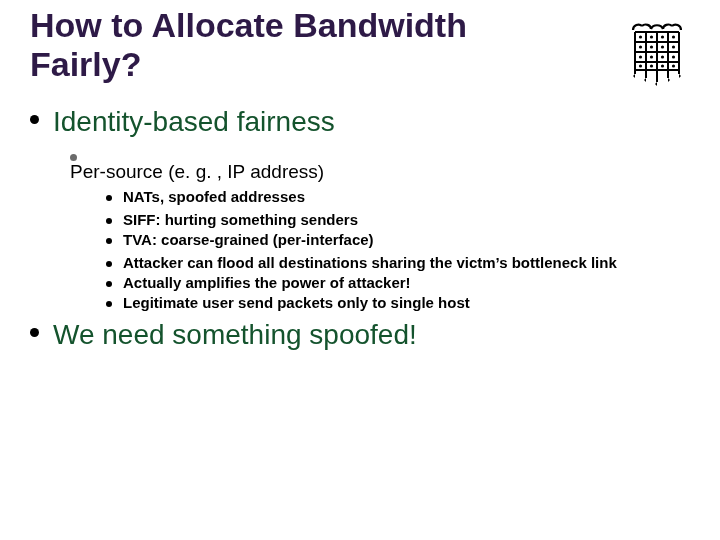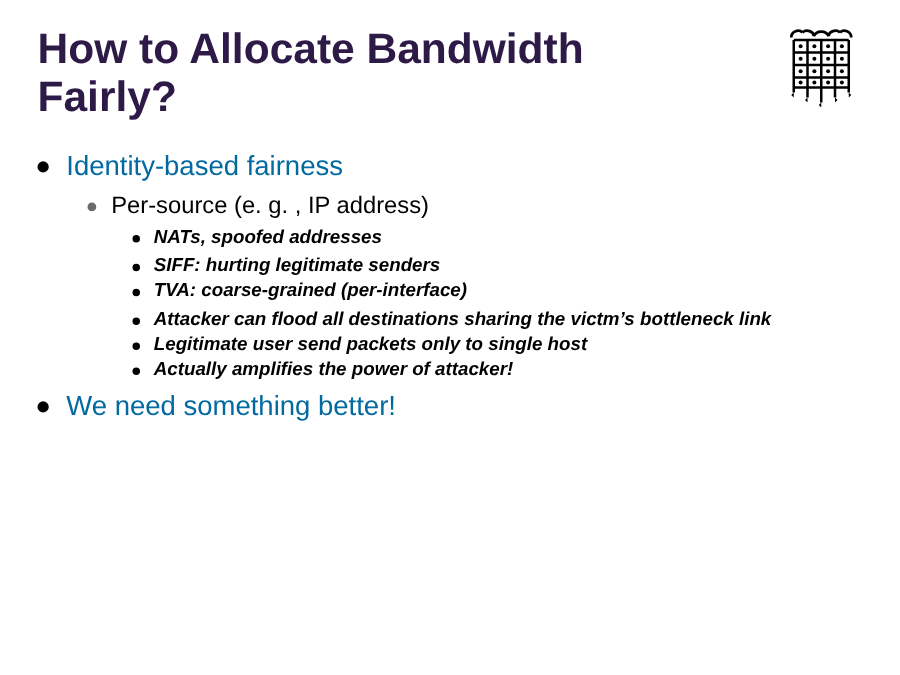--- a/index.html
+++ b/index.html
@@ -5,21 +5,21 @@
   * { margin: 0; padding: 0; box-sizing: border-box; }
   body {
     width: 720px;
     height: 540px;
     background: #ffffff;
     font-family: Arial, Helvetica, sans-serif;
     position: relative;
     overflow: hidden;
   }
   .slide {
-    padding: 20px 30px 20px 30px;
+    padding: 6px 30px 20px 30px;
   }
   .title {
     font-size: 34px;
     font-weight: bold;
     color: #2e1a47;
     line-height: 1.15;
     margin-bottom: 22px;
     max-width: 500px;
   }
   .logo {
@@ -27,30 +27,30 @@
     top: 22px;
     right: 35px;
   }
   ul { list-style: none; }
   .lvl1 > li { margin-bottom: 8px; }
   .lvl1 > li > .row { display: flex; align-items: flex-start; }
   .b1 {
     width: 9px; height: 9px; background: #000; border-radius: 50%;
     margin-top: 9px; margin-right: 14px; flex: none;
   }
-  .t1 { font-size: 22px; color: #0369a1; }
+  .t1 { font-size: 28px; color: #14532d; }
   .lvl2 { margin-left: 40px; margin-top: 8px; }
   .lvl2 > li { margin-bottom: 6px; }
-  .lvl2 > li > .row { display: flex; align-items: flex-start; }
+  .lvl2 > li > .row { display: flex; align-items: flex-start; flex-direction: column; }
   .b2 {
     width: 7px; height: 7px; background: #6b6b6b; border-radius: 50%;
     margin-top: 8px; margin-right: 12px; flex: none;
   }
   .t2 { font-size: 19px; color: #000; }
-  .lvl3 { margin-left: 36px; margin-top: 5px; font-style: italic; }
+  .lvl3 { margin-left: 36px; margin-top: 5px; }
   .lvl3 > li { margin-bottom: 3px; }
   .lvl3 > li > .row { display: flex; align-items: flex-start; }
   .b3 {
     width: 6px; height: 6px; background: #000; border-radius: 50%;
     margin-top: 7px; margin-right: 11px; flex: none;
   }
   .t3 { font-size: 15px; font-weight: bold; color: #000; }
 </style>
 </head>
 <body>
@@ -118,21 +118,21 @@
                 <span class="t3">NATs, spoofed addresses</span>
                 </div>
               </li>
           </ul>
         </li>
         <li>
           <ul class="lvl3">
             <li>
               <div class="row">
                   <span class="b3"></span>
-                <span class="t3">SIFF: hurting legitimate senders</span>
+                <span class="t3">SIFF: hurting something senders</span>
                 </div>
               </li>
             <li>
               <div class="row">
                   <span class="b3"></span>
                 <span class="t3">TVA: coarse-grained (per-interface)</span>
                 </div>
               </li>
           </ul>
         </li>
@@ -140,33 +140,33 @@
           <ul class="lvl3">
             <li>
               <div class="row">
                   <span class="b3"></span>
                 <span class="t3">Attacker can flood all destinations sharing the victm’s bottleneck link</span>
                 </div>
               </li>
             <li>
               <div class="row">
                   <span class="b3"></span>
-                <span class="t3">Legitimate user send packets only to single host</span>
+                <span class="t3">Actually amplifies the power of attacker!</span>
                 </div>
               </li>
             <li>
               <div class="row">
                   <span class="b3"></span>
-                <span class="t3">Actually amplifies the power of attacker!</span>
+                <span class="t3">Legitimate user send packets only to single host</span>
                 </div>
               </li>
           </ul>
         </li>
       </ul>
     </li>
     <li>
       <div class="row">
           <span class="b1"></span>
-        <span class="t1">We need something better!</span>
+        <span class="t1">We need something spoofed!</span>
         </div>
     </li>
   </ul>
 </div>
 
 </body></html>

